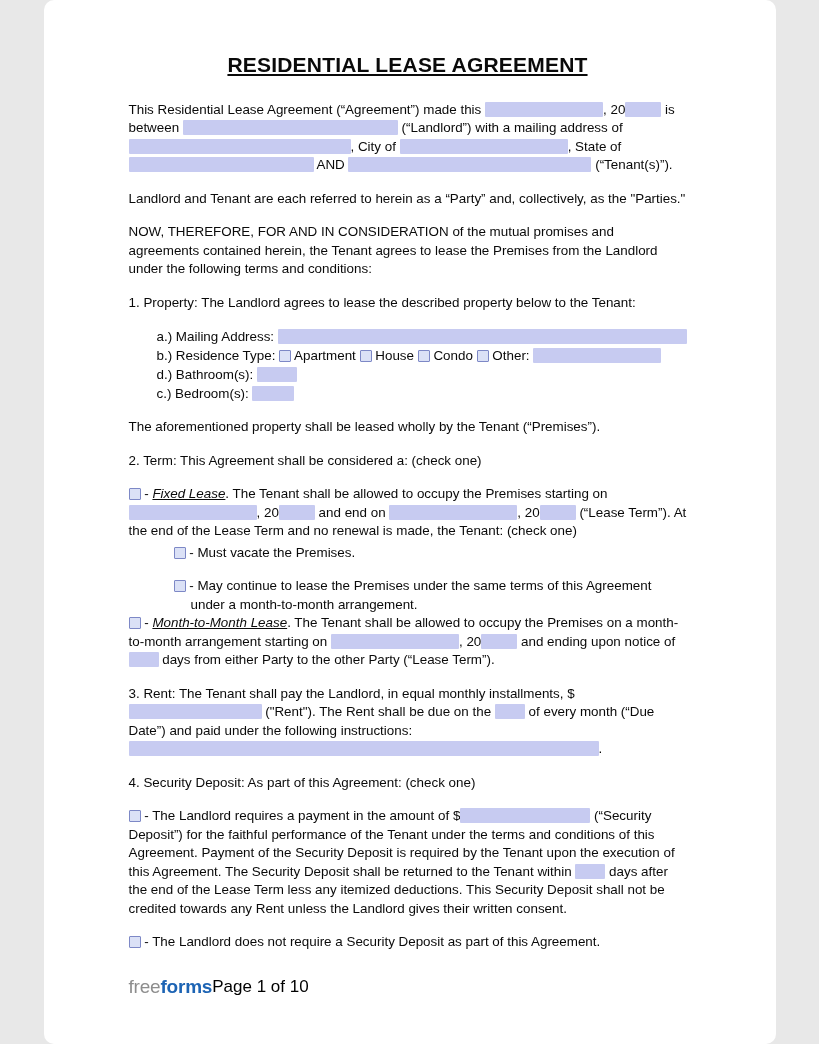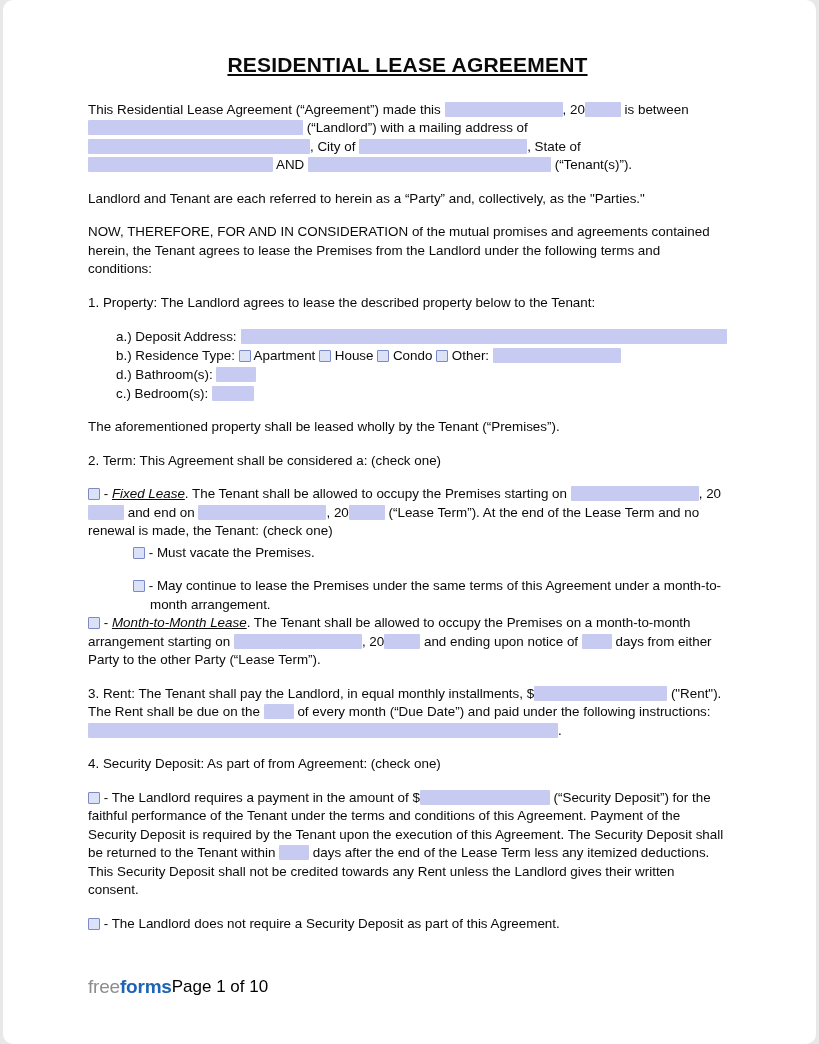--- a/index.html
+++ b/index.html
@@ -1,18 +1,18 @@
 <!DOCTYPE html>
 <html><head>
 <meta charset="utf-8">
 <style>
   * { box-sizing: border-box; }
   html, body { margin: 0; padding: 0; background: #e8e8e8; }
   .page {
-    width: 813px; height: 1044px; margin: 0 auto; background: #ffffff;
+    width: 732px; height: 1044px; margin: 0 auto; background: #ffffff;
     position: relative; padding: 56px 89px 0 85px; border-radius: 10px;
     font-family: "Liberation Sans", sans-serif; font-size: 13.4px;
     line-height: 18.5px; color: #0a0a0a;
   }
   .title {
     font-size: 21px; font-weight: 700; text-decoration: underline;
     text-align: center; margin: 0 0 26px 0; letter-spacing: 0.2px;
   }
   p { margin: 0 0 15px 0; }
   p.tight { margin-bottom: 3px; }
@@ -50,42 +50,42 @@
   <p><span>This Residential Lease Agreement (“Agreement”) made this </span><span class="field" style="width:118px"></span><span>, 20</span><span class="field" style="width:36px"></span><span> is between </span><span class="field" style="width:215px"></span><span> (“Landlord”) with a mailing address of </span><span class="field" style="width:222px"></span><span>, City of </span><span class="field" style="width:168px"></span><span>, State of </span><span class="field" style="width:185px"></span><span class="b"> AND </span><span class="field" style="width:243px"></span><span> (“Tenant(s)”).</span></p>
 
   <p>Landlord and Tenant are each referred to herein as a “Party” and, collectively, as the "Parties."</p>
 
   <p>NOW, THEREFORE, FOR AND IN CONSIDERATION of the mutual promises and agreements contained herein, the Tenant agrees to lease the Premises from the Landlord under the following terms and conditions:</p>
 
   <p><span class="b">1. Property</span><span>: The Landlord agrees to lease the described property below to the Tenant:</span></p>
 
   <div class="list">
     <div class="row row-flex">
-        <span>a.) Deposit Address:</span>
+        <span>a.) Mailing Address:</span>
         <span class="field field-grow"></span>
       </div>
     <div class="row"><span>b.) Residence Type: </span><span class="cb"></span><span> Apartment </span><span class="cb"></span><span> House </span><span class="cb"></span><span> Condo </span><span class="cb"></span><span> Other: </span><span class="field" style="width:128px"></span></div>
     <div class="row"><span>d.) Bathroom(s): </span><span class="field" style="width:40px"></span></div>
     <div class="row"><span>c.) Bedroom(s): </span><span class="field" style="width:42px"></span></div>
   </div>
 
   <p>The aforementioned property shall be leased wholly by the Tenant (“Premises”).</p>
 
   <p><span class="b">2. Term</span><span>: This Agreement shall be considered a: (check one)</span></p>
 
   <p class="tight"><span class="cb"></span><span> - </span><span class="lease-label">Fixed Lease</span><span>. The Tenant shall be allowed to occupy the Premises starting on </span><span class="field" style="width:128px"></span><span>, 20</span><span class="field" style="width:36px"></span><span> and end on </span><span class="field" style="width:128px"></span><span>, 20</span><span class="field" style="width:36px"></span><span> (“Lease Term”). At the end of the Lease Term and no renewal is made, the Tenant: (check one)</span></p>
 
   <div class="sub group-end"><span class="cb"></span><span> - Must vacate the Premises.</span></div>
   <div class="sub"><span class="cb"></span><span> - May continue to lease the Premises under the same terms of this Agreement under a month-to-month arrangement.</span></div>
 
   <p><span class="cb"></span><span> - </span><span class="lease-label">Month-to-Month Lease</span><span>. The Tenant shall be allowed to occupy the Premises on a month-to-month arrangement starting on </span><span class="field" style="width:128px"></span><span>, 20</span><span class="field" style="width:36px"></span><span> and ending upon notice of </span><span class="field" style="width:30px"></span><span> days from either Party to the other Party (“Lease Term”).</span></p>
 
   <p><span class="b">3. Rent</span><span>: The Tenant shall pay the Landlord, in equal monthly installments, $</span><span class="field" style="width:133px"></span><span> ("Rent"). The Rent shall be due on the </span><span class="field" style="width:30px"></span><span> of every month (“Due Date”) and paid under the following instructions: </span><span class="field" style="width:470px"></span><span>.</span></p>
 
-  <p><span class="b">4. Security Deposit</span><span>: As part of from Agreement: (check one)</span></p>
+  <p><span class="b">4. Security Deposit</span><span>: As part of this Agreement: (check one)</span></p>
 
   <p><span class="cb"></span><span> - The Landlord requires a payment in the amount of $</span><span class="field" style="width:130px"></span><span> (“Security Deposit”) for the faithful performance of the Tenant under the terms and conditions of this Agreement. Payment of the Security Deposit is required by the Tenant upon the execution of this Agreement. The Security Deposit shall be returned to the Tenant within </span><span class="field" style="width:30px"></span><span> days after the end of the Lease Term less any itemized deductions. This Security Deposit shall not be credited towards any Rent unless the Landlord gives their written consent.</span></p>
 
   <p><span class="cb"></span><span> - The Landlord does not require a Security Deposit as part of this Agreement.</span></p>
 
   <div class="footer">
     <div class="brand"><span>free</span><span class="forms">forms</span></div>
     <div class="pageno">Page 1 of 10</div>
   </div>
 

